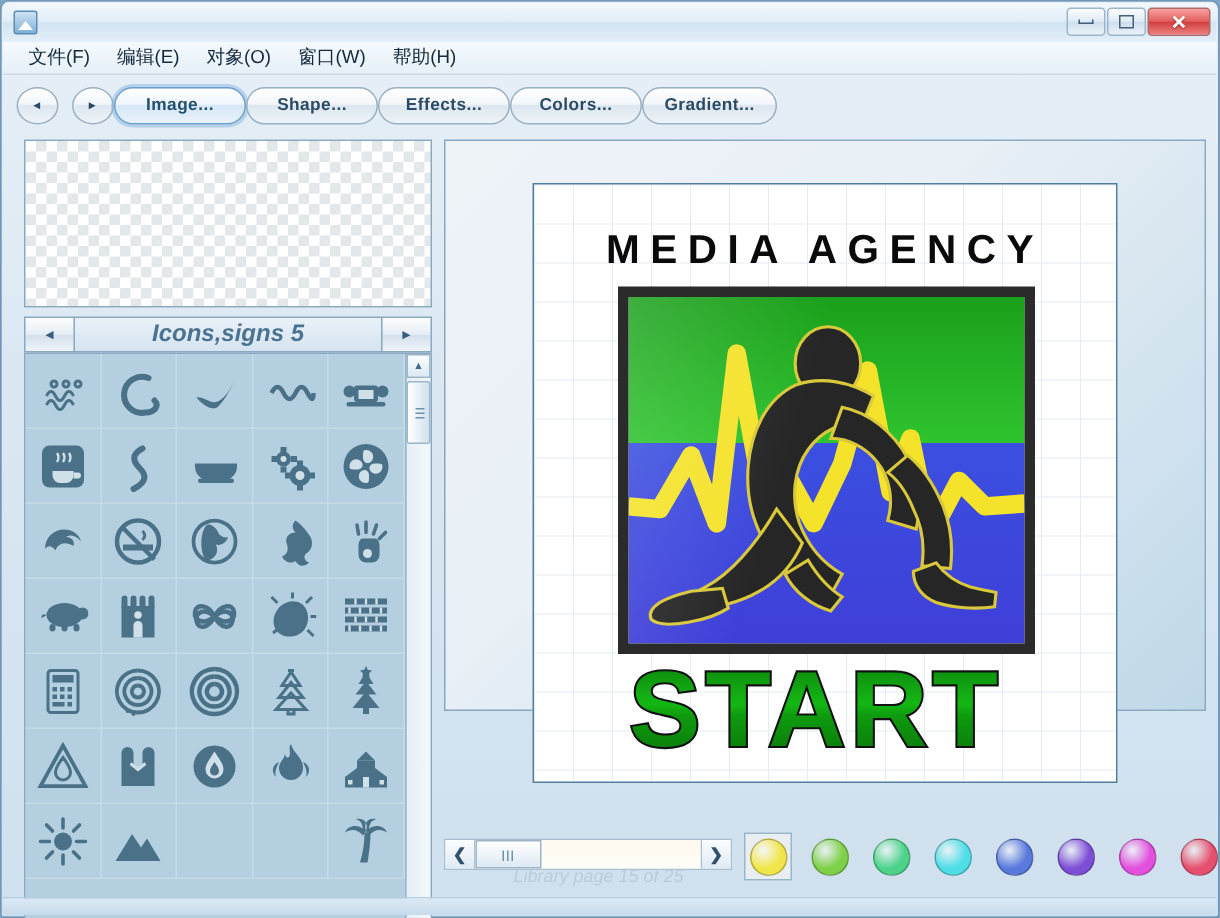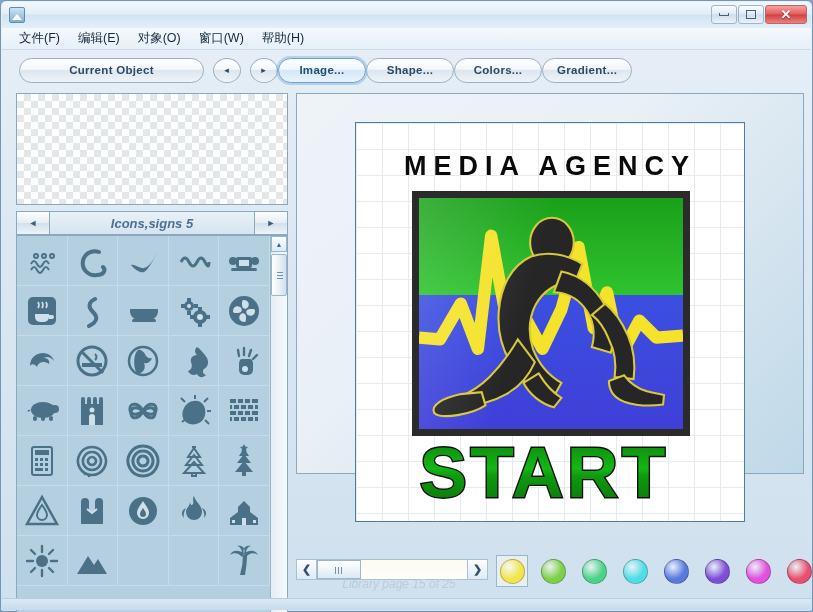--- a/index.html
+++ b/index.html
@@ -85,21 +85,21 @@
   .libsel { position:absolute; left:5px; top:118px; width:272px; height:24px; display:flex; }
   .libbtn {
     width:34px; border:1px solid #8aa9c0;
     background:linear-gradient(to bottom,#fdfefe,#e4edf5 50%,#d2e0ec 52%,#eef4f9);
     display:flex;align-items:center;justify-content:center;font-size:9px;color:#3b5e7c;
   }
   .libname {
     flex:1; border-top:1px solid #8aa9c0; border-bottom:1px solid #8aa9c0;
     background:linear-gradient(to bottom,#e9f1f8,#d5e4f0);
     display:flex;align-items:center;justify-content:center;
-    font-size:13px; font-style:italic; font-weight:bold; color:#4b7391;
+    font-size:16px; font-style:italic; font-weight:bold; color:#4b7391;
   }
   .gridwrap {
     position:absolute; left:5px; top:142px; width:272px; height:412px;
     border:1px solid #8aa9c0; background:#a9cadc; display:flex;
   }
   .iconsgrid {
     flex:1; display:grid; grid-template-columns:repeat(5,1fr);
     grid-auto-rows:50px; overflow:hidden;
     background:#b4d0e0;
   }
@@ -205,29 +205,29 @@
 
   <div class="menubar">
     <div class="menuitem">文件(F)</div>
     <div class="menuitem">编辑(E)</div>
     <div class="menuitem">对象(O)</div>
     <div class="menuitem">窗口(W)</div>
     <div class="menuitem">帮助(H)</div>
   </div>
 
   <div class="toolbar">
-    <div class="pill current">Current Object</div>
     <div class="pill nav">
         <span>◄</span>
       </div>
     <div class="pill nav">
         <span>►</span>
       </div>
     <div class="pill tab active">Image...</div>
     <div class="pill tab">Shape...</div>
+    <div class="pill tab">Effects...</div>
     <div class="pill tab">Colors...</div>
     <div class="pill tab">Gradient...</div>
   </div>
 
   <div class="leftpanel">
 
     <div class="preview"></div>
 
     <div class="libsel">
       <div class="libbtn">◄</div>

